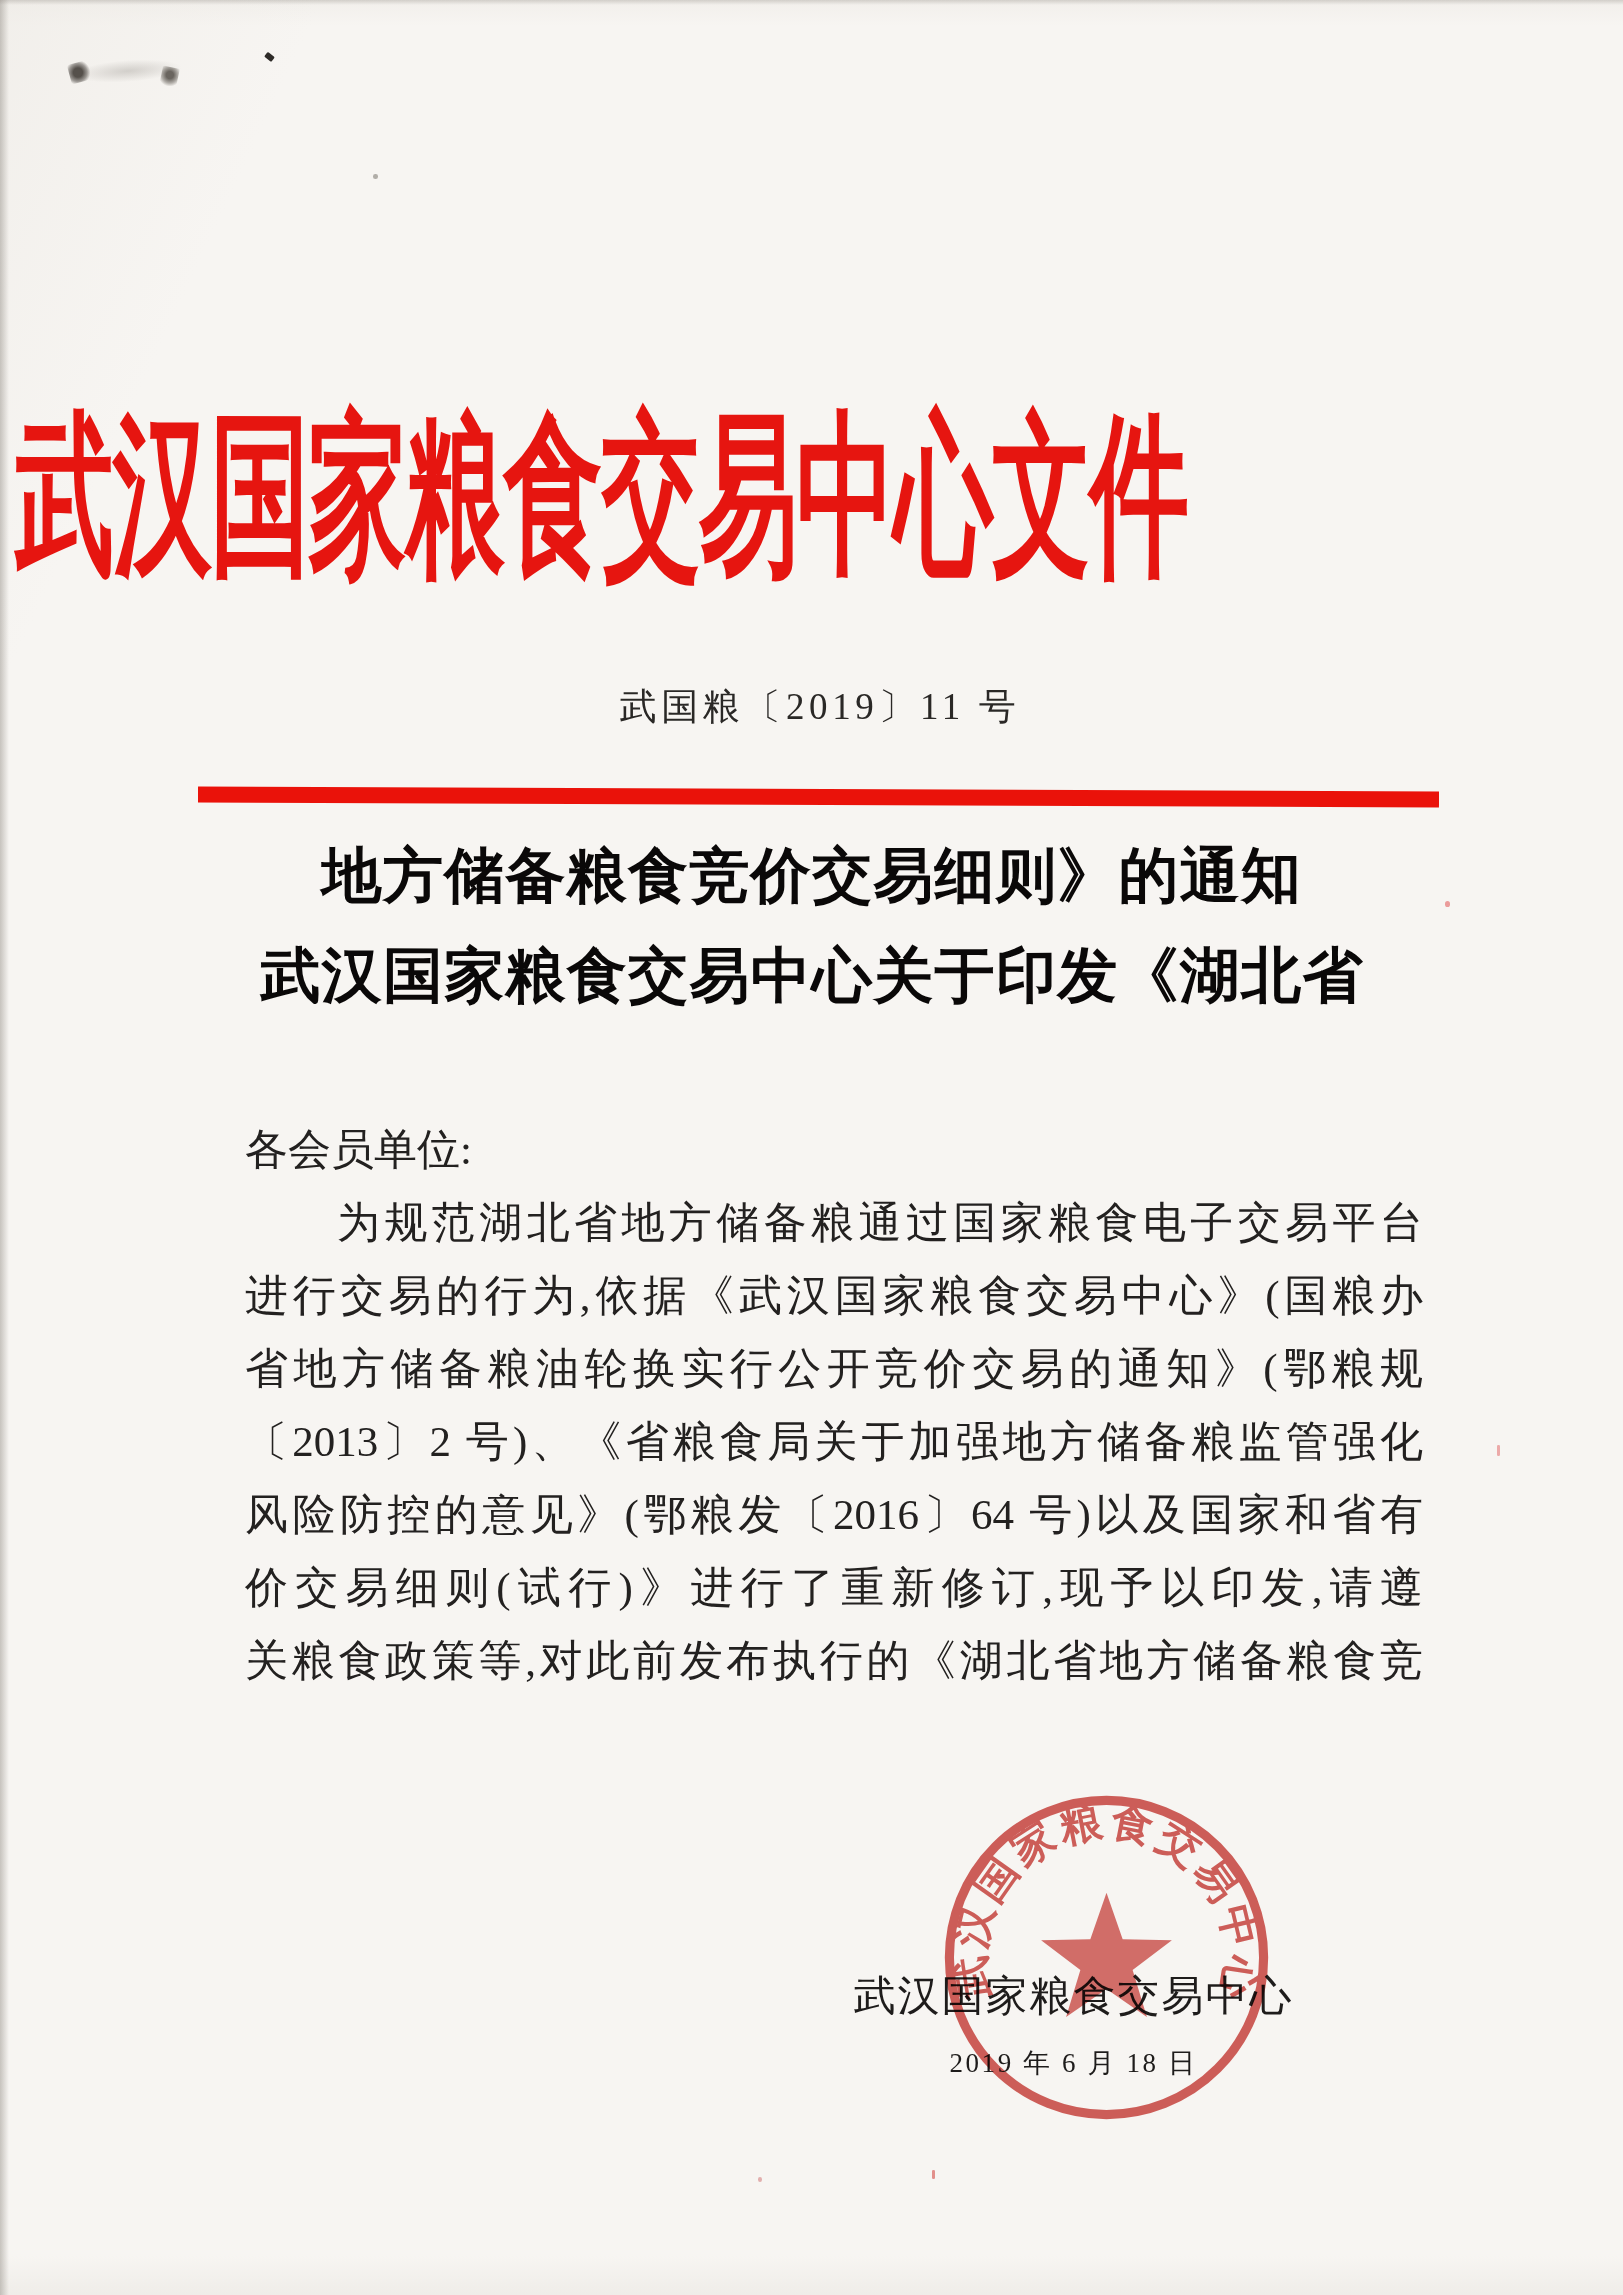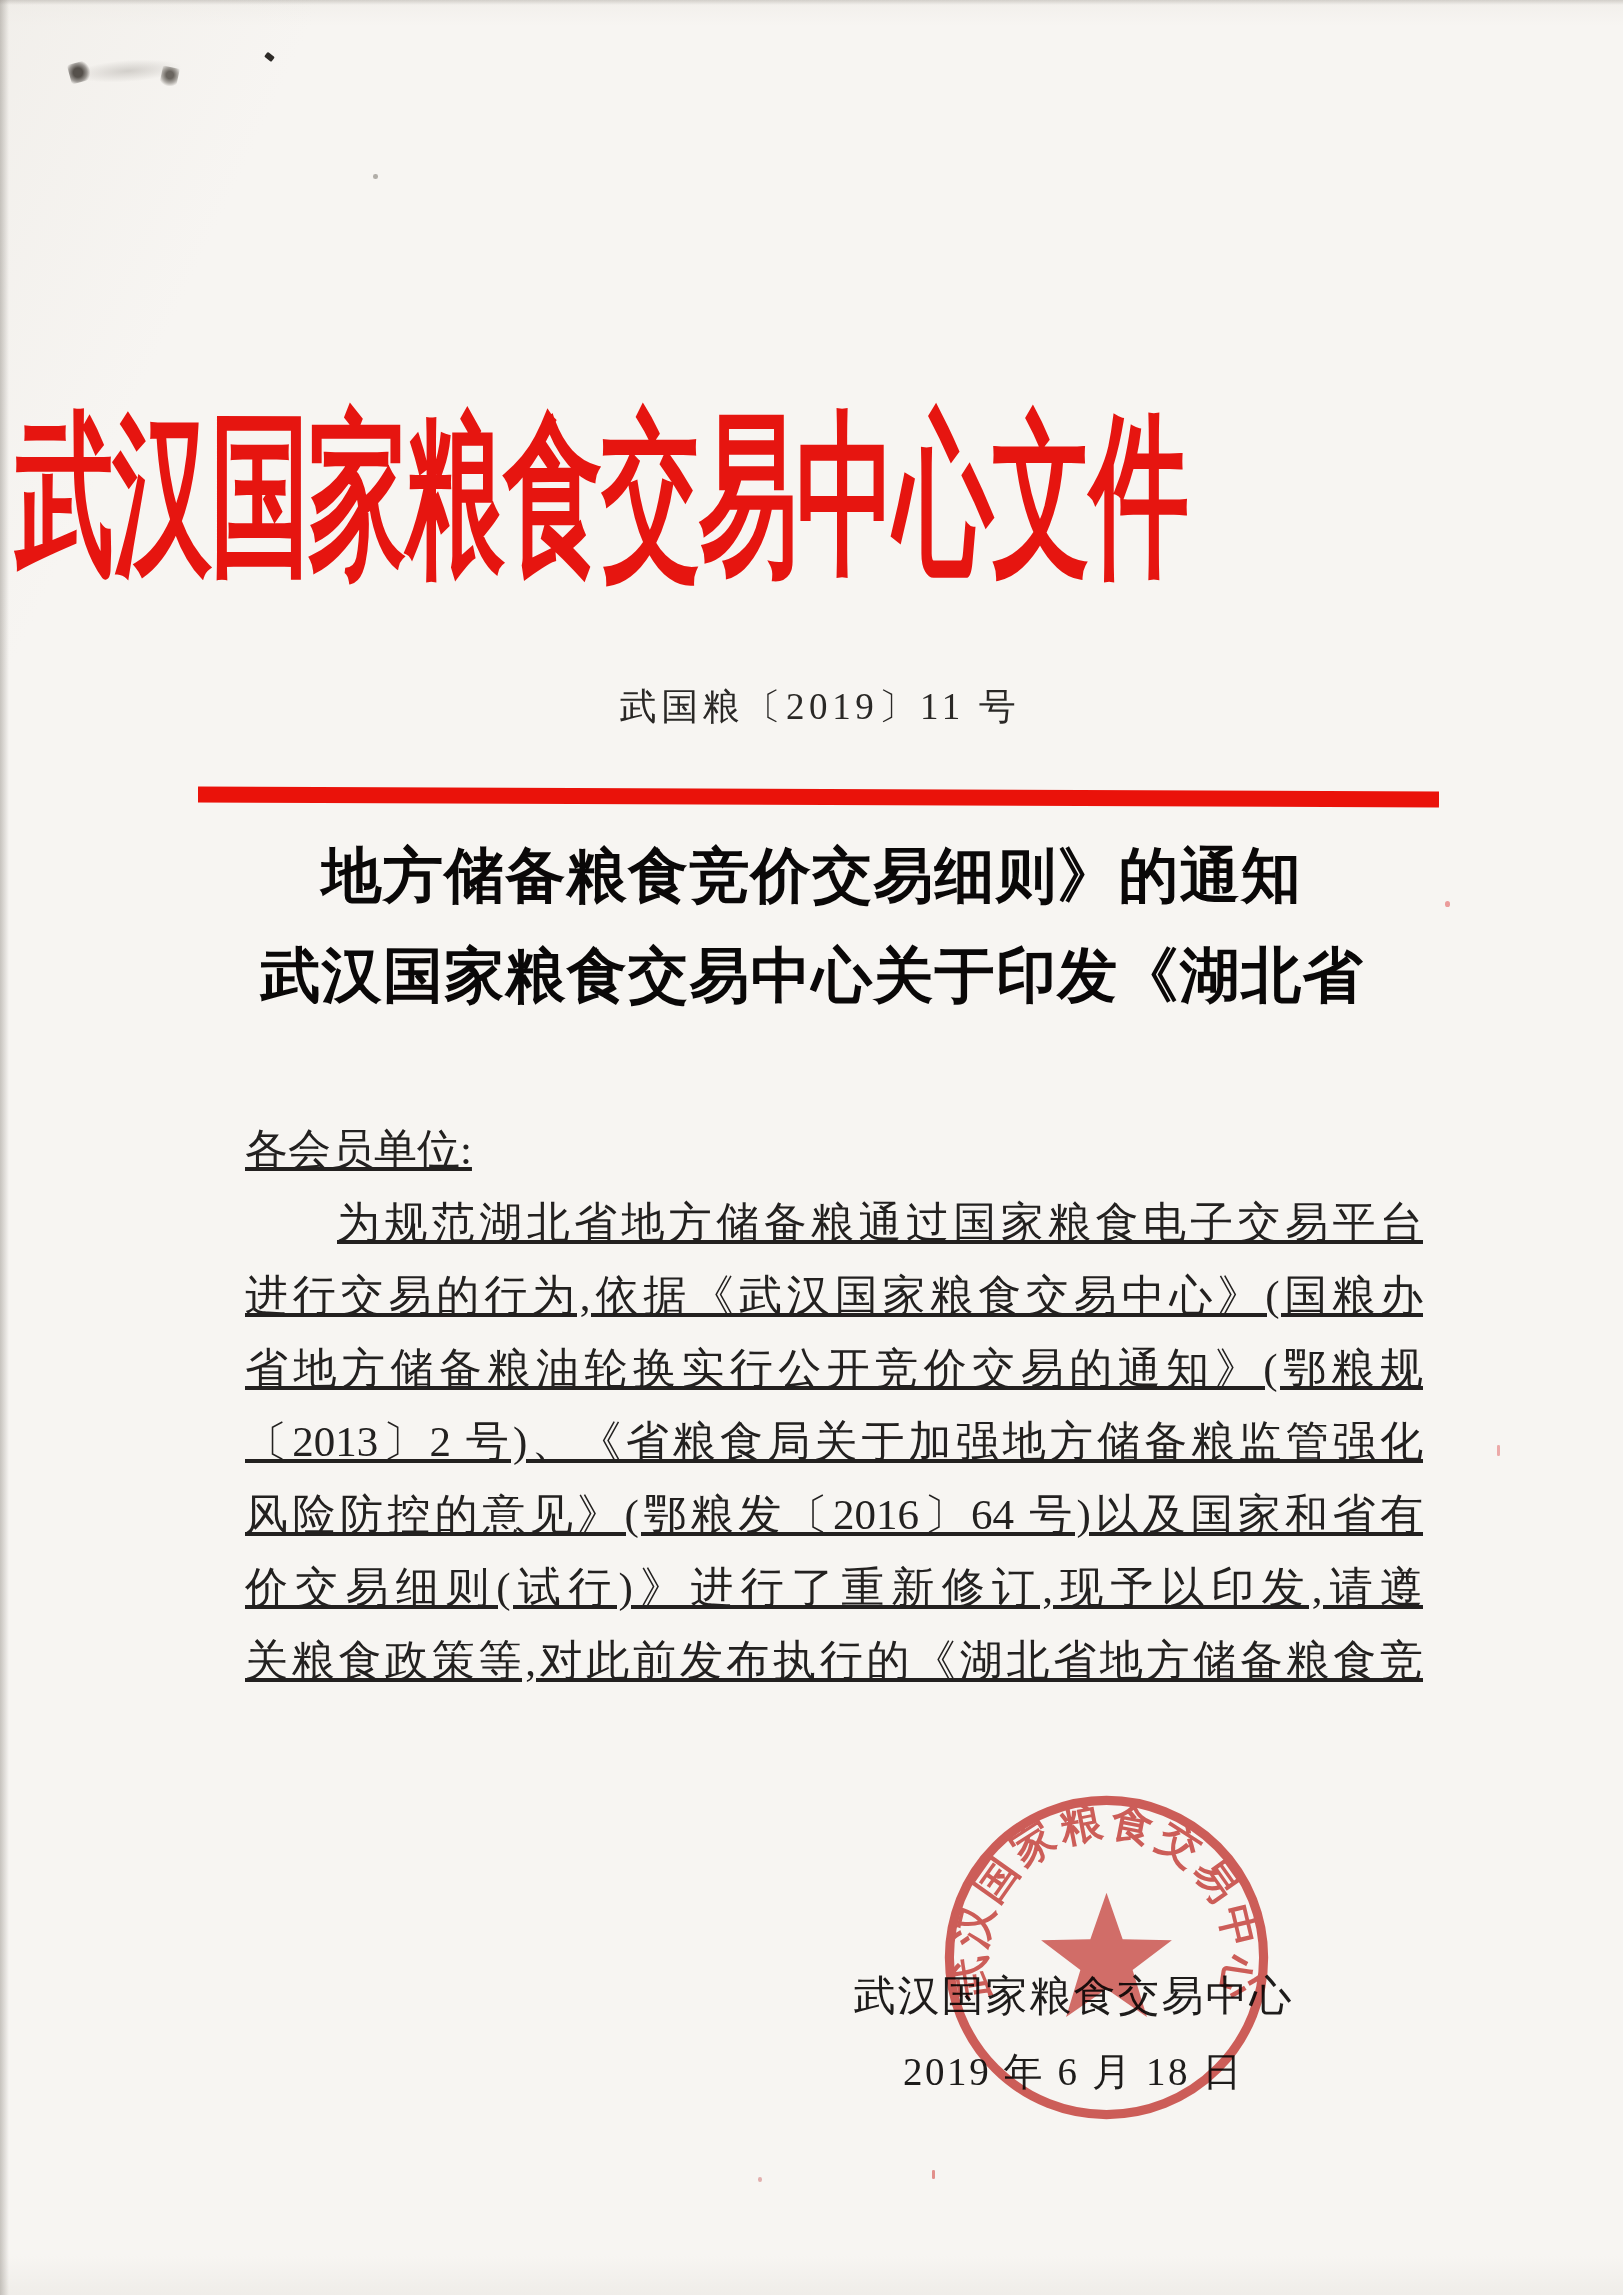--- a/index.html
+++ b/index.html
@@ -64,34 +64,34 @@
   
   .doc-title{
     position:absolute;left:0;top:826px;width:100%;
     text-align:center;color:#0a0808;
     font-weight:700;font-size:60px;line-height:100px;letter-spacing:1.3px;
   }
 
   
   .body-block{
     position:absolute;left:245px;top:1113px;width:1178px;
-    color:#232120;font-size:43px;text-decoration:underline;
+    color:#232120;font-size:43px;
   }
   .body-line{height:73px;line-height:73px;white-space:nowrap;}
   .body-line.just{white-space:normal;text-align:justify;text-align-last:justify;}
   .body-line.indent{padding-left:92px;}
 
   
   .signature{
     position:absolute;left:851px;top:1968px;width:445px;
     text-align:center;color:#1e1c1b;font-size:42px;letter-spacing:2px;white-space:nowrap;
   }
   .date-line{
     position:absolute;left:851px;top:2045px;width:445px;
-    text-align:center;color:#1e1c1b;font-size:39px;letter-spacing:2.6px;white-space:nowrap;
+    text-align:center;color:#1e1c1b;font-size:27px;letter-spacing:2.6px;white-space:nowrap;
   }
 
   
   .seal{
     position:absolute;left:935px;top:1786px;width:343px;height:343px;
     mix-blend-mode:multiply;opacity:.85;filter:blur(0.3px);
   }
 </style>
 </head>
 <body>

